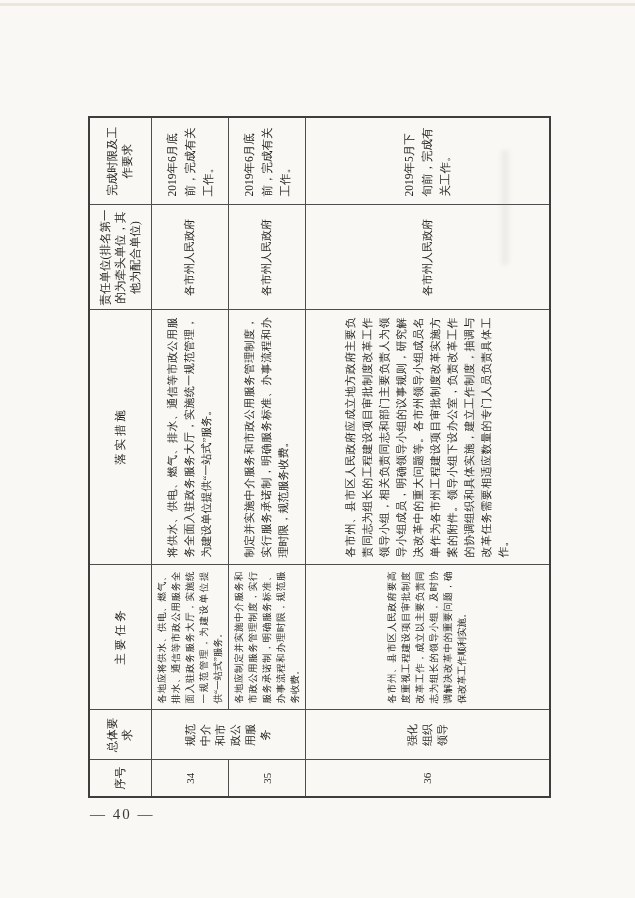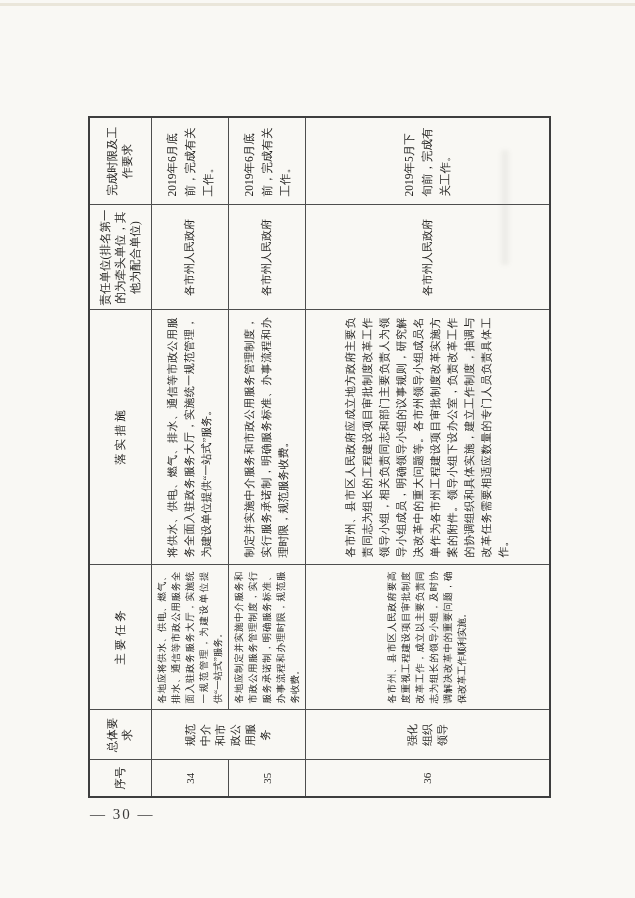--- a/index.html
+++ b/index.html
@@ -115,14 +115,14 @@
         <td class="deadline">2019年5月下旬前，完成有关工作。</td>
       </tr>
     </tbody>
       </table>
   </div>
 
   <div class="ghost g1"></div>
   <div class="ghost g2"></div>
   <div class="ghost g3"></div>
 
-  <div class="page-number">— 30 —</div>
+  <div class="page-number">— 40 —</div>
 </div>
 
 </body></html>

